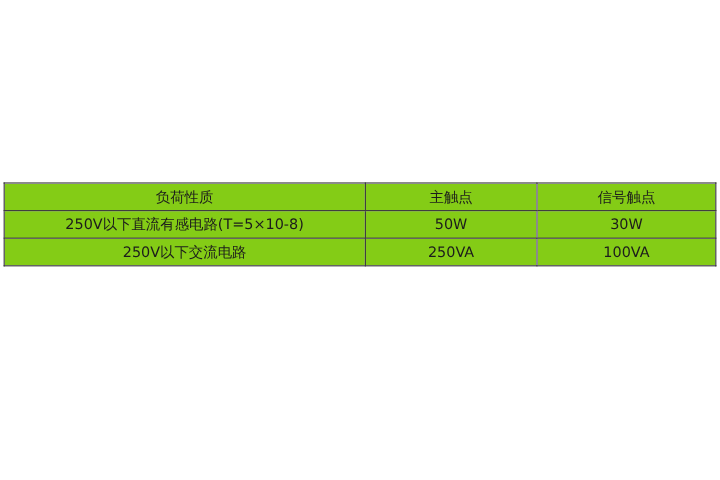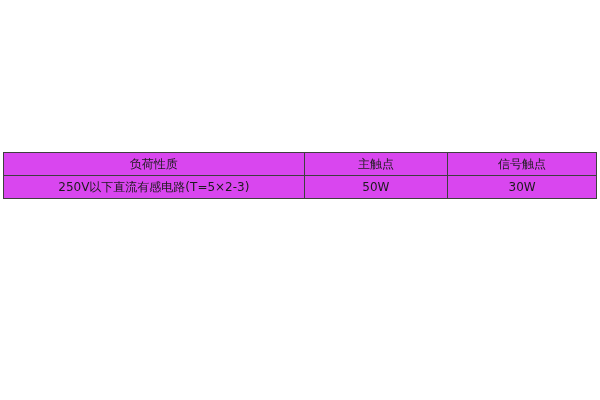--- a/index.html
+++ b/index.html
@@ -26,21 +26,21 @@
   }
   table.spec-table th,
   table.spec-table td {
     border: 1px solid #3f3f3f;
     height: 23px;
     text-align: center;
     vertical-align: middle;
     font-size: 12px;
     font-weight: normal;
     color: #1c1c1c;
-    background: #d946ef;
+    background: #84cc16;
     padding: 0 2px;
     white-space: nowrap;
     overflow: hidden;
   }
   col.c-load   { width: 50.7%; }
   col.c-main   { width: 24.2%; }
   col.c-signal { width: 25.1%; }
 </style>
 </head>
 <body>
@@ -54,19 +54,24 @@
     </colgroup>
     <thead>
       <tr>
         <th>负荷性质</th>
         <th>主触点</th>
         <th>信号触点</th>
       </tr>
     </thead>
     <tbody>
       <tr>
-        <td>250V以下直流有感电路(T=5×2-3)</td>
+        <td>250V以下直流有感电路(T=5×10-8)</td>
         <td>50W</td>
         <td>30W</td>
+      </tr>
+      <tr>
+        <td>250V以下交流电路</td>
+        <td>250VA</td>
+        <td>100VA</td>
       </tr>
     </tbody>
   </table>
 </div>
 
 </body></html>

